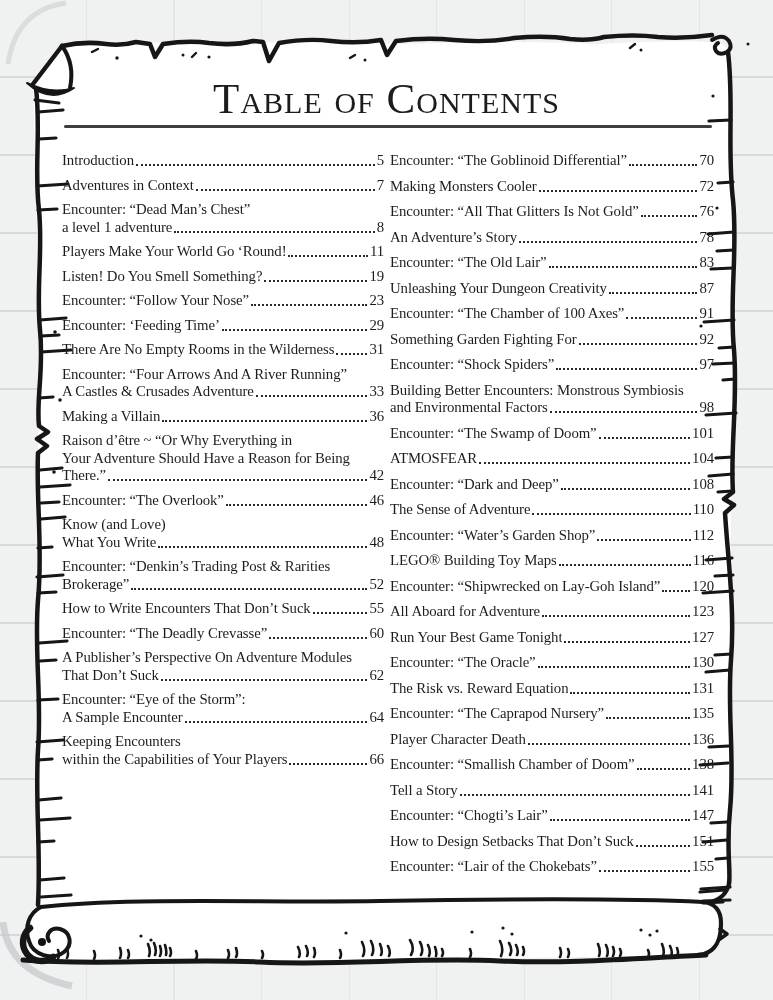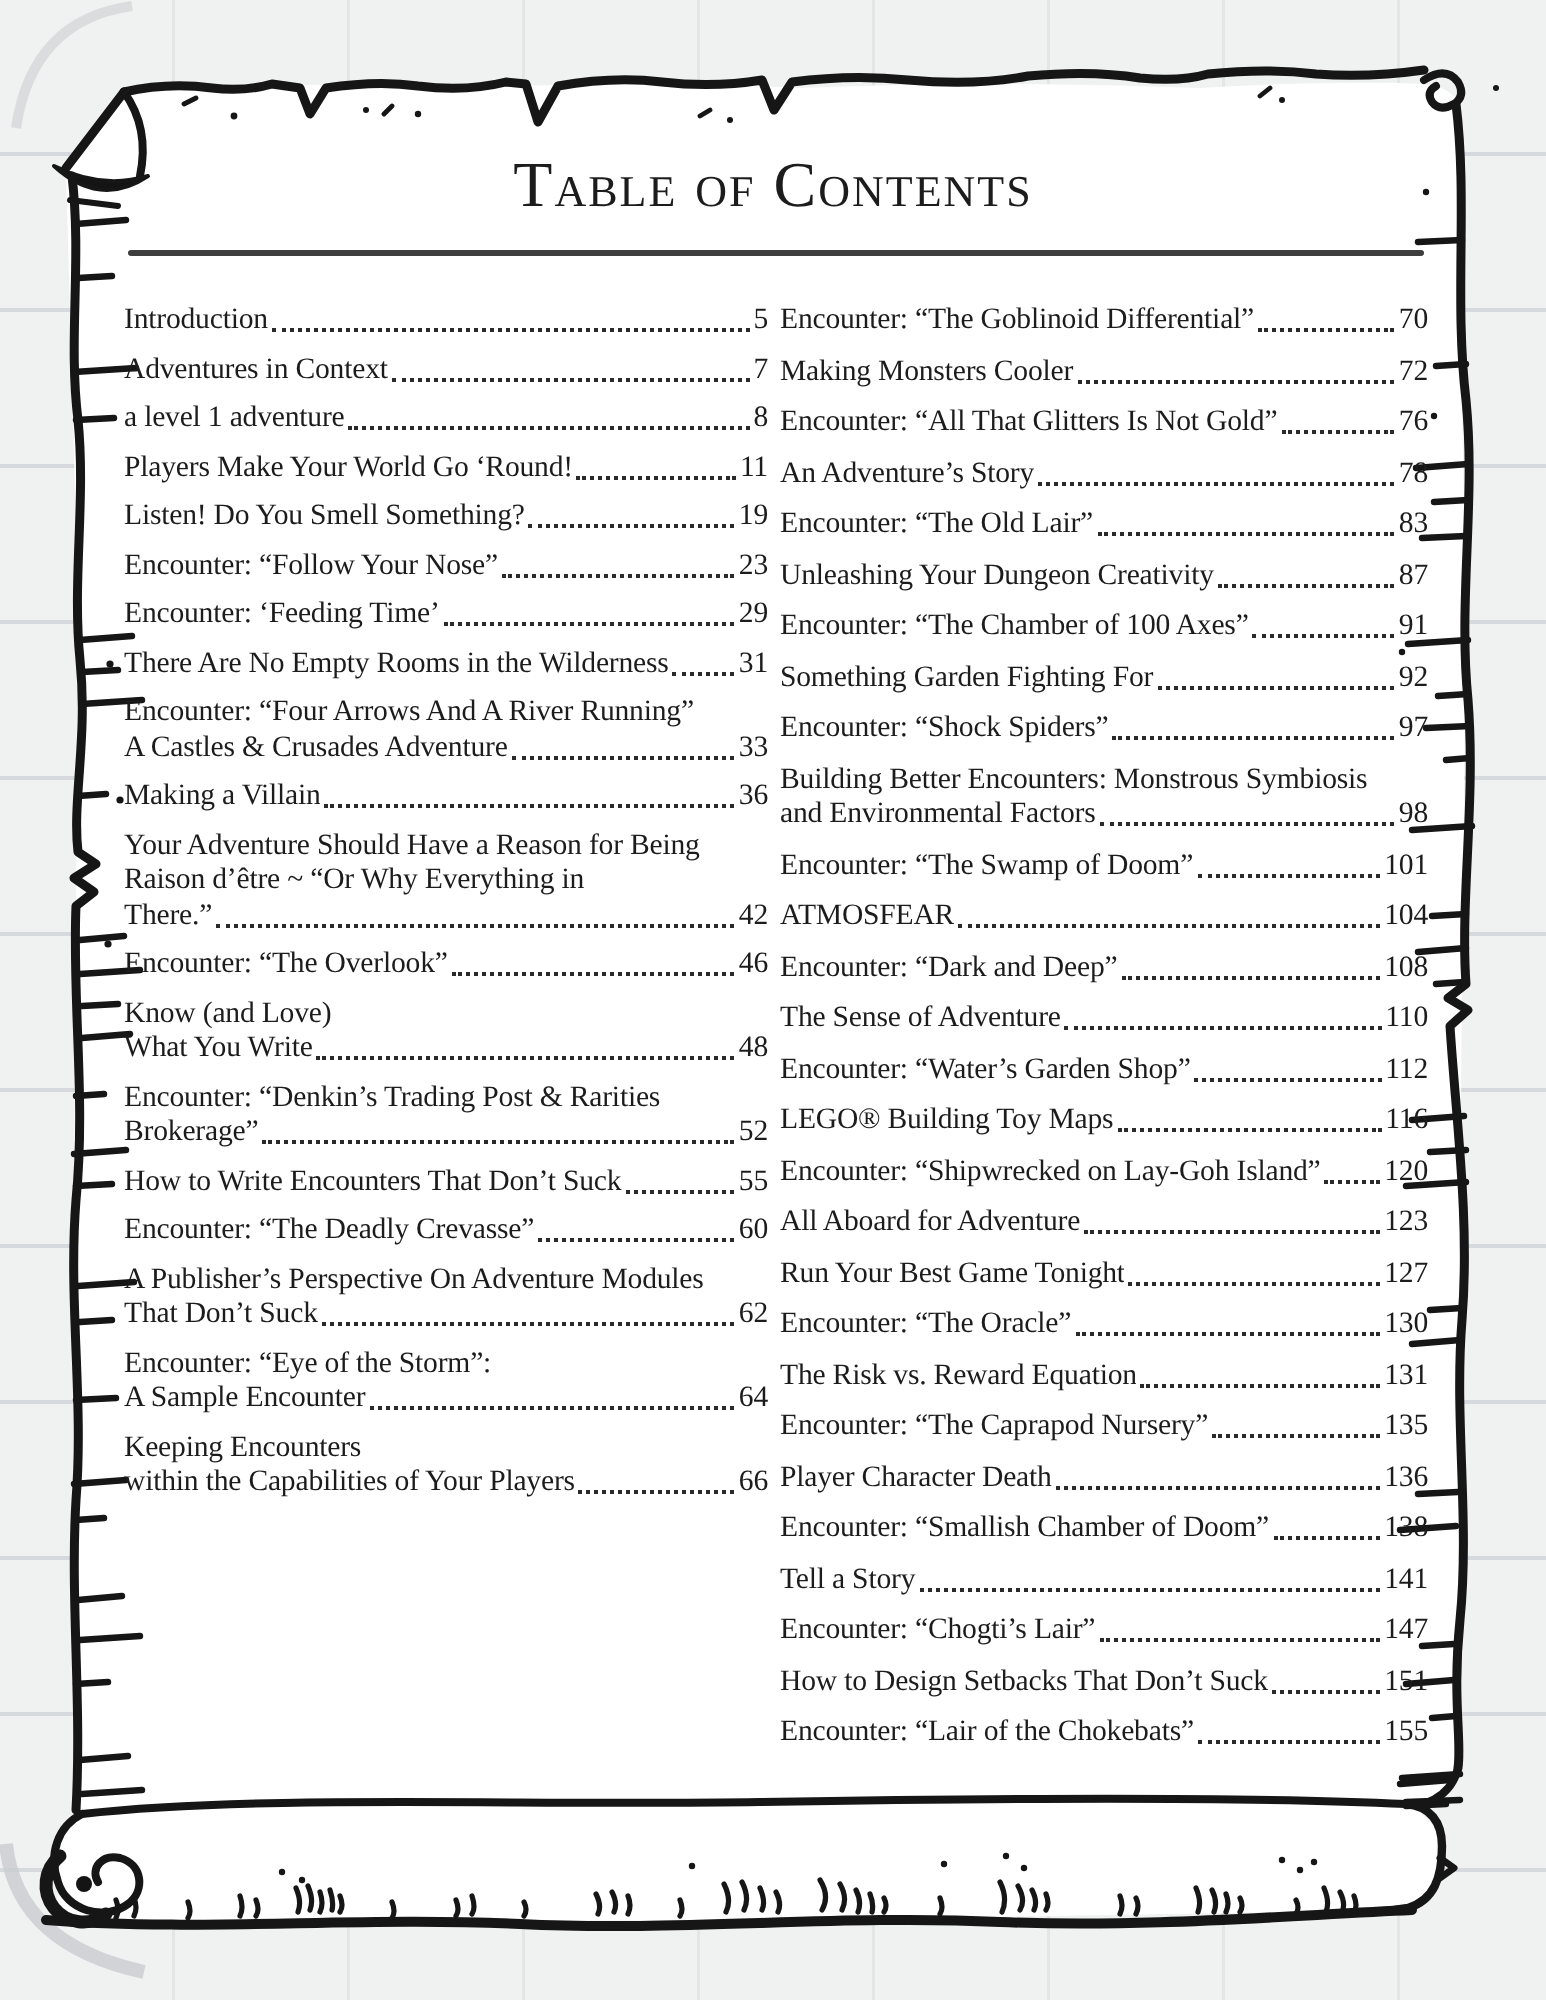--- a/index.html
+++ b/index.html
@@ -8,21 +8,21 @@
     background-color:#f0f1f1;
     background-image:
       repeating-linear-gradient(180deg, rgba(182,189,197,0) 0 76px, rgba(182,189,197,0.45) 76px 78px),
       repeating-linear-gradient(90deg, rgba(188,194,201,0) 0 86px, rgba(188,194,201,0.25) 86px 87.5px);
     font-family:"Liberation Serif", serif;
     color:var(--ink,#1c1c1c);
   }
   .border-svg{position:absolute;inset:0;}
   .page-title{
     position:absolute;top:74px;left:0;width:100%;margin:0;text-align:center;
-    font-variant:small-caps;font-weight:normal;font-size:32px;letter-spacing:1px;
+    font-variant:small-caps;font-weight:normal;font-size:43px;letter-spacing:1px;
     color:var(--ink,#161616);
   }
   .title-rule{
     position:absolute;top:125px;left:64px;width:648px;height:2.5px;
     background:#3e3e3e;border-radius:2px;
   }
   .cols{position:absolute;top:152px;left:62px;width:652px;display:flex;}
   .col{min-width:0;}
   .col-left{width:322px;margin-right:6px;}
   .col-right{width:324px;}
@@ -145,20 +145,21 @@
           </div>
         </div>
         <div class="entry">
           <div class="elast">
             <span class="etext">Adventures in Context</span>
             <span class="dots"></span>
             <span class="pg">7</span>
           </div>
         </div>
         <div class="entry">
+          <div class="eline">Encounter: “Dead Man’s Chest”</div>
           <div class="elast">
             <span class="etext">a level 1 adventure</span>
             <span class="dots"></span>
             <span class="pg">8</span>
           </div>
         </div>
         <div class="entry">
           <div class="elast">
             <span class="etext">Players Make Your World Go ‘Round!</span>
             <span class="dots"></span>
@@ -204,22 +205,22 @@
         <div class="entry">
           <div class="elast">
             <span class="etext">Making a Villain</span>
             <span class="dots"></span>
             <span class="pg">36</span>
           </div>
         </div>
         <div class="entry">
         </div>
         <div class="entry">
+          <div class="eline">Raison d’être ~ “Or Why Everything in</div>
           <div class="eline">Your Adventure Should Have a Reason for Being</div>
-          <div class="eline">Raison d’être ~ “Or Why Everything in</div>
           <div class="elast">
             <span class="etext">There.”</span>
             <span class="dots"></span>
             <span class="pg">42</span>
           </div>
         </div>
         <div class="entry">
           <div class="elast">
             <span class="etext">Encounter: “The Overlook”</span>
             <span class="dots"></span>

